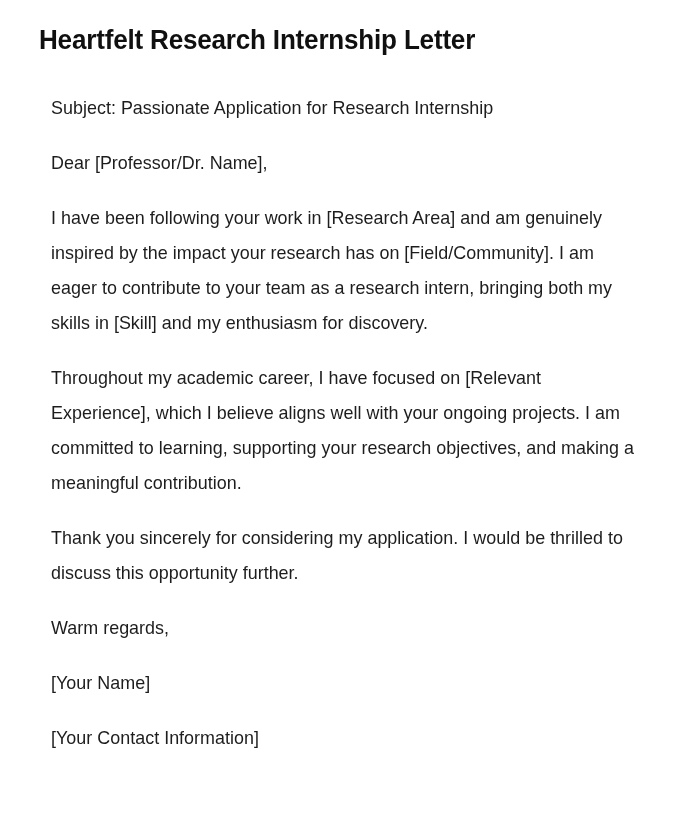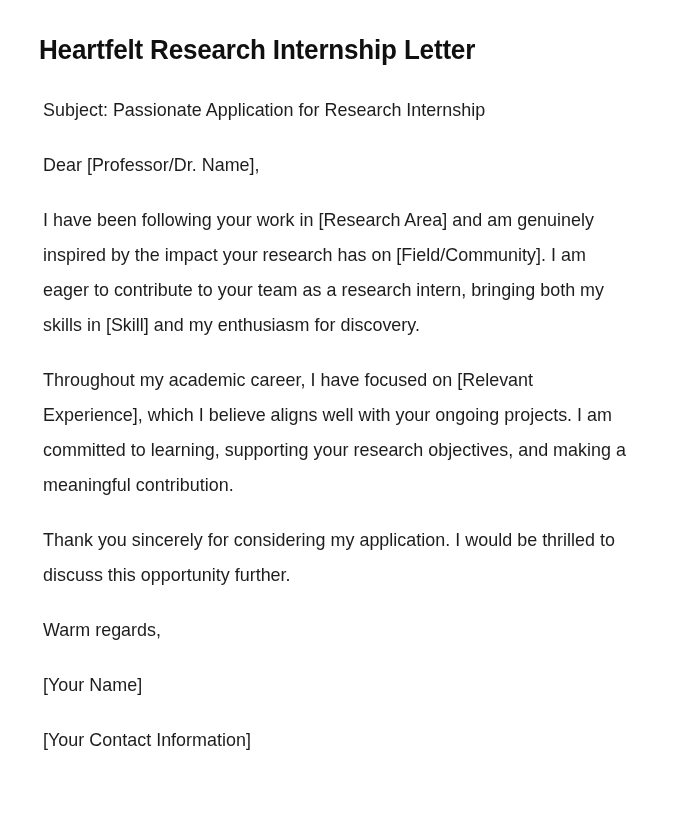--- a/index.html
+++ b/index.html
@@ -13,40 +13,40 @@
     overflow: hidden;
     font-family: "Liberation Sans", "DejaVu Sans", sans-serif;
     color: #1a1a1a;
     -webkit-font-smoothing: antialiased;
   }
 
   .letter-page {
     box-sizing: border-box;
     width: 700px;
     min-height: 817px;
-    padding: 32px 40px 0 39px;
+    padding: 22px 40px 0 39px;
     background: #ffffff;
   }
 
   .letter-title {
     margin: 0 0 0 0;
     padding: 0;
     font-size: 27px;
     line-height: 36px;
     font-weight: 700;
     letter-spacing: -0.2px;
     color: #101010;
     font-family: "Liberation Sans", "DejaVu Sans", sans-serif;
     font-stretch: condensed;
     transform: scaleX(0.965);
     transform-origin: left center;
   }
 
   .letter-body {
-    margin: 4px;
+    margin: 12px;
     padding: 0;
   }
 
   .letter-para {
     margin: 0;
     padding: 0;
     font-size: 18.2px;
     line-height: 35px;
     font-weight: 400;
     color: #1d1d1d;

